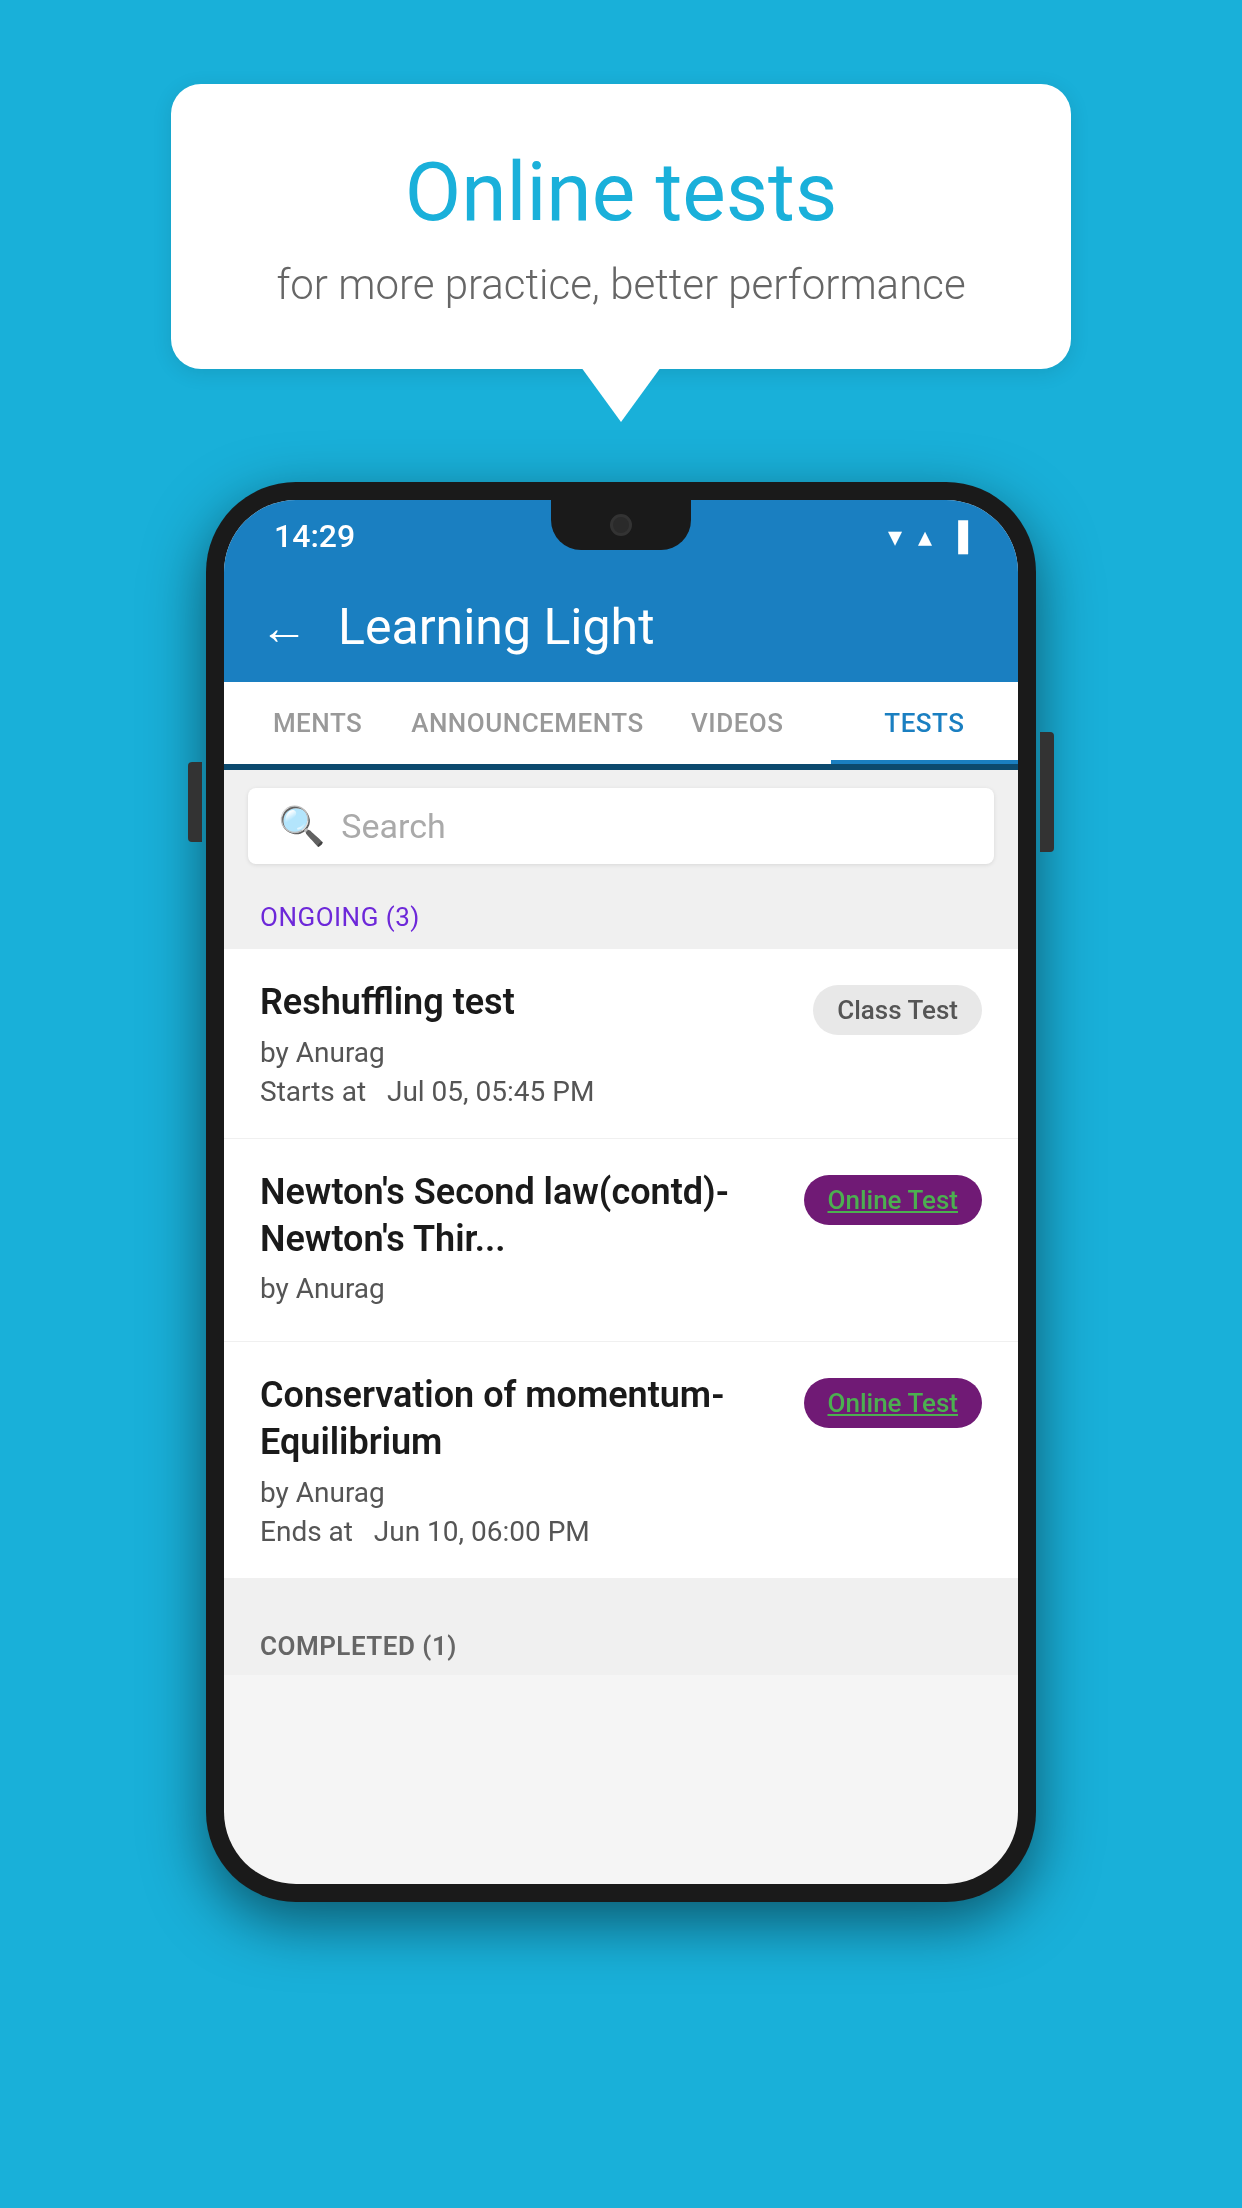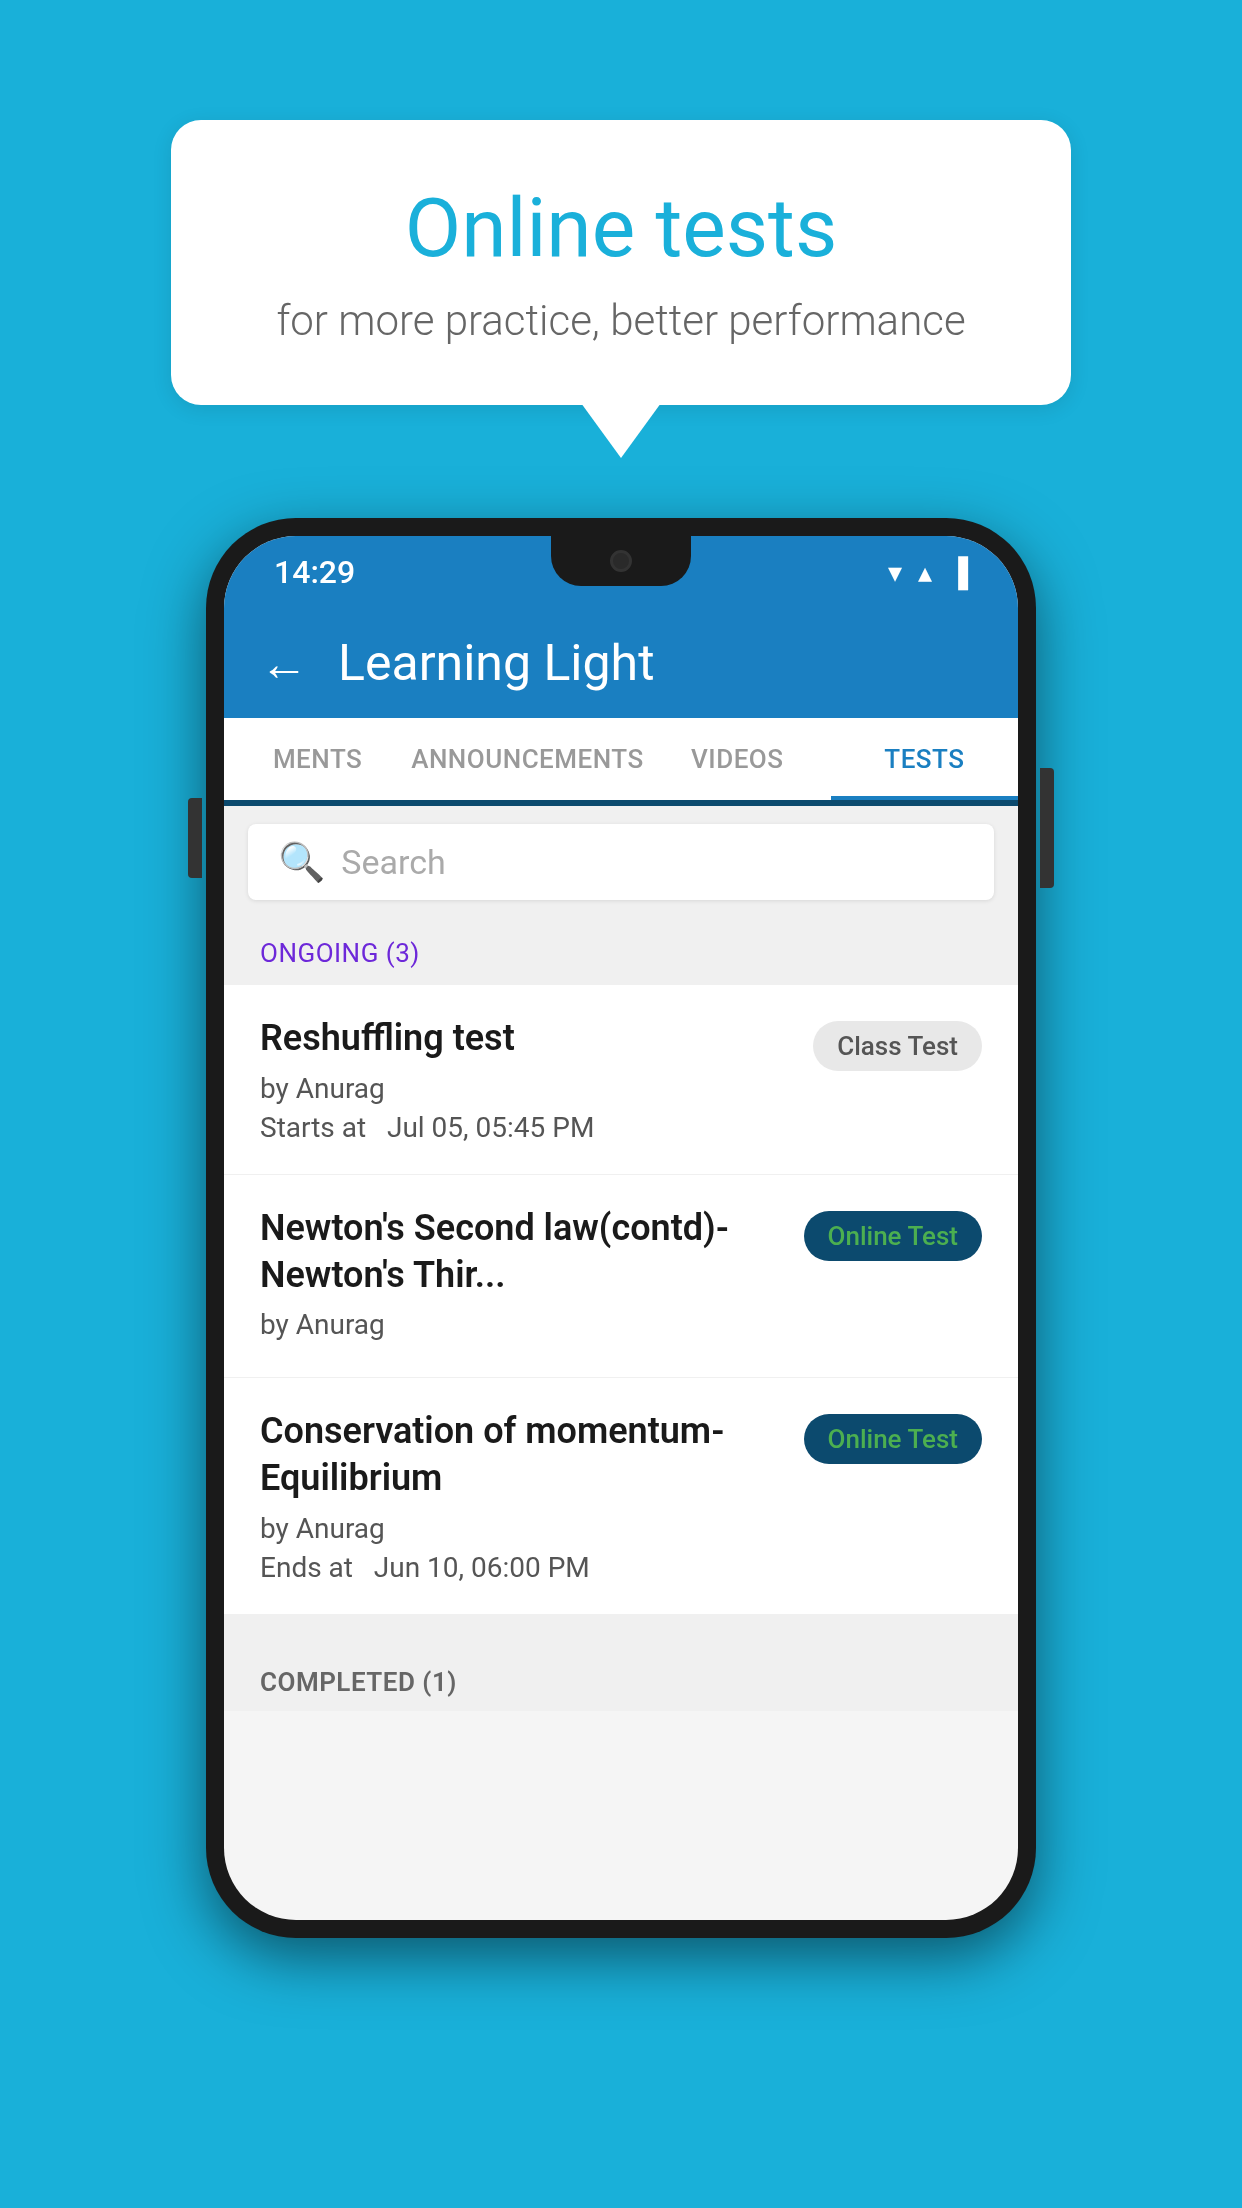--- a/index.html
+++ b/index.html
@@ -12,21 +12,21 @@
       display: flex;
       flex-direction: column;
       align-items: center;
       font-family: 'Roboto', Arial, sans-serif;
       overflow: hidden;
       position: relative;
     }
 
     
     .speech-bubble-container {
-      margin-top: 120px;
+      margin-top: 84px;
       width: 900px;
       display: flex;
       flex-direction: column;
       align-items: center;
     }
 
     .speech-bubble {
       background: white;
       border-radius: 30px;
       padding: 60px 80px;
@@ -306,22 +306,23 @@
       white-space: nowrap;
       margin-top: 6px;
     }
 
     .badge-class {
       background: #e8e8e8;
       color: #555;
     }
 
     .badge-online {
-      background: #0c4a6e;
+      background: #701a75;
       color: #4caf50;
+      text-decoration: underline;
     }
 
     .completed-header {
       padding: 20px 36px 14px;
       font-size: 26px;
       font-weight: 600;
       color: #666;
       letter-spacing: 0.5px;
       background: #f0f0f0;
       margin-top: 32px;

